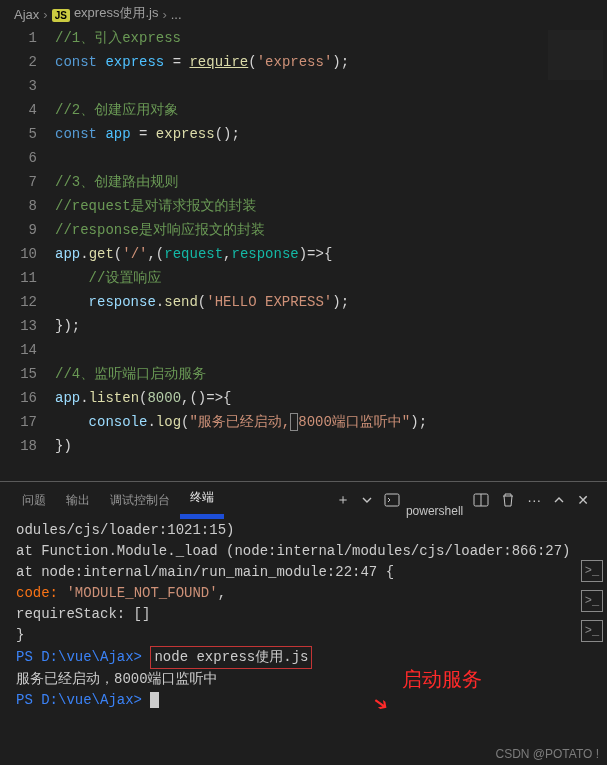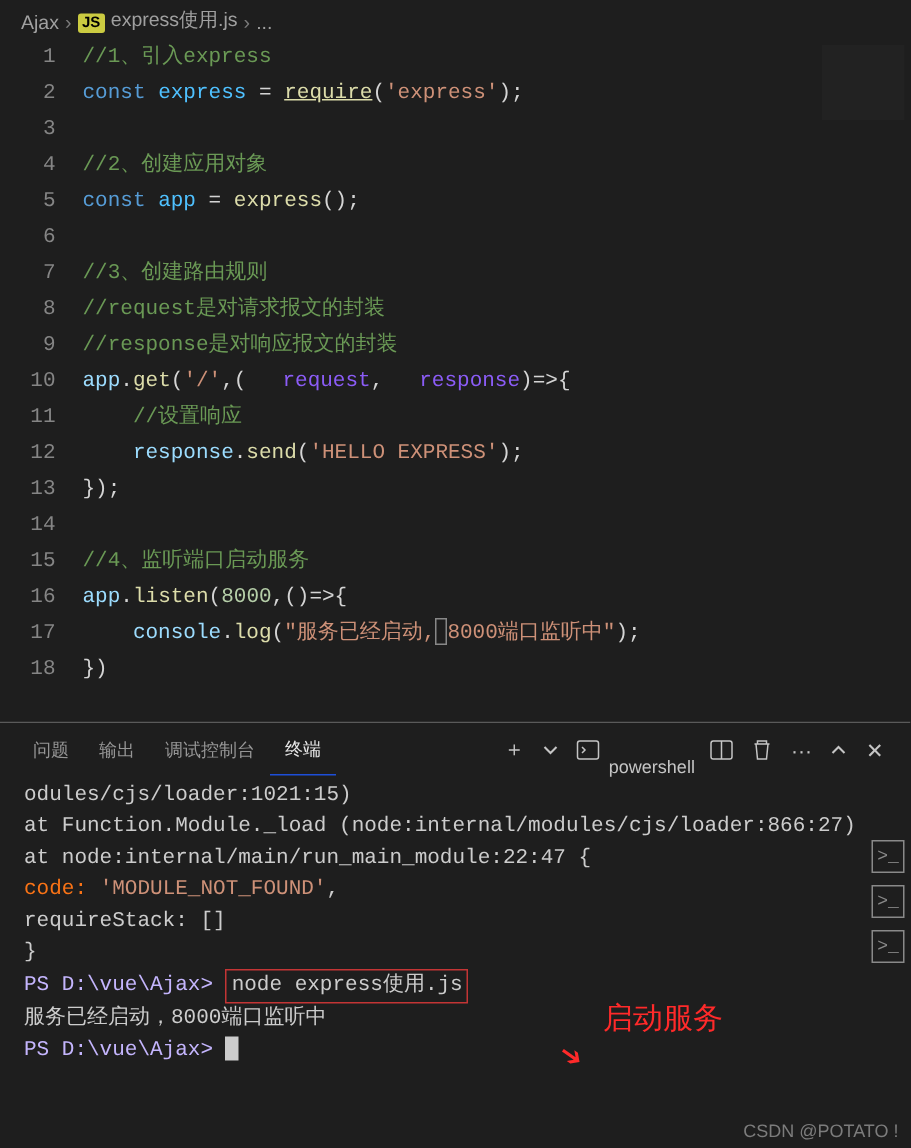--- a/index.html
+++ b/index.html
@@ -56,21 +56,21 @@
       height: 50px;
       background: #252526;
       opacity: 0.5;
     }
     .comment { color: #6a9955; }
     .keyword { color: #569cd6; }
     .var { color: #4fc1ff; }
     .func { color: #dcdcaa; }
     .string { color: #ce9178; }
     .punct { color: #d4d4d4; }
-    .param { color: #8b5cf6; margin-left: 24px; }
+    .param { color: #14b8a6; }
     .ident { color: #9cdcfe; }
     .number { color: #b5cea8; }
     .cursor-box {
       border: 1px solid #888;
       display: inline-block;
       width: 8px;
       height: 18px;
       vertical-align: middle;
     }
 
@@ -82,36 +82,36 @@
     .panel-tabs {
       display: flex;
       align-items: center;
       padding: 0 12px;
       height: 36px;
       font-size: 12px;
       font-family: -apple-system, 'Segoe UI', sans-serif;
       color: #969696;
     }
     .panel-tabs .tab { padding: 8px 10px; cursor: pointer; }
-    .panel-tabs .tab.active { color: #e7e7e7; border-bottom: 1px solid #1d4ed8; }
+    .panel-tabs .tab.active { color: #e7e7e7; border-bottom: 5px solid #1d4ed8; }
     .panel-tabs .spacer { flex: 1; }
     .panel-tabs .icon { color: #c5c5c5; padding: 4px 6px; cursor: pointer; font-size: 14px; display:flex; align-items:center; }
     .panel-tabs .label { color: #c5c5c5; font-size: 12px; margin-right: 4px; margin-top: 22px; }
     .terminal-body {
       padding: 2px 12px 8px 16px;
       font-size: 14px;
       line-height: 1.5;
       color: #cccccc;
       position: relative;
       height: calc(100% - 36px);
     }
     .terminal-body .err1 { color: #cccccc; }
     .terminal-body .code-key { color: #f97316; }
     .terminal-body .code-val { color: #ce9178; }
-    .prompt { color: #c4b5fd; }
+    .prompt { color: #3b82f6; }
     .cmd-box {
       border: 1.5px solid #c43535;
       padding: 0 3px;
       display: inline-block;
     }
     .cursor-block {
       display: inline-block;
       width: 9px;
       height: 16px;
       background: #cccccc;

